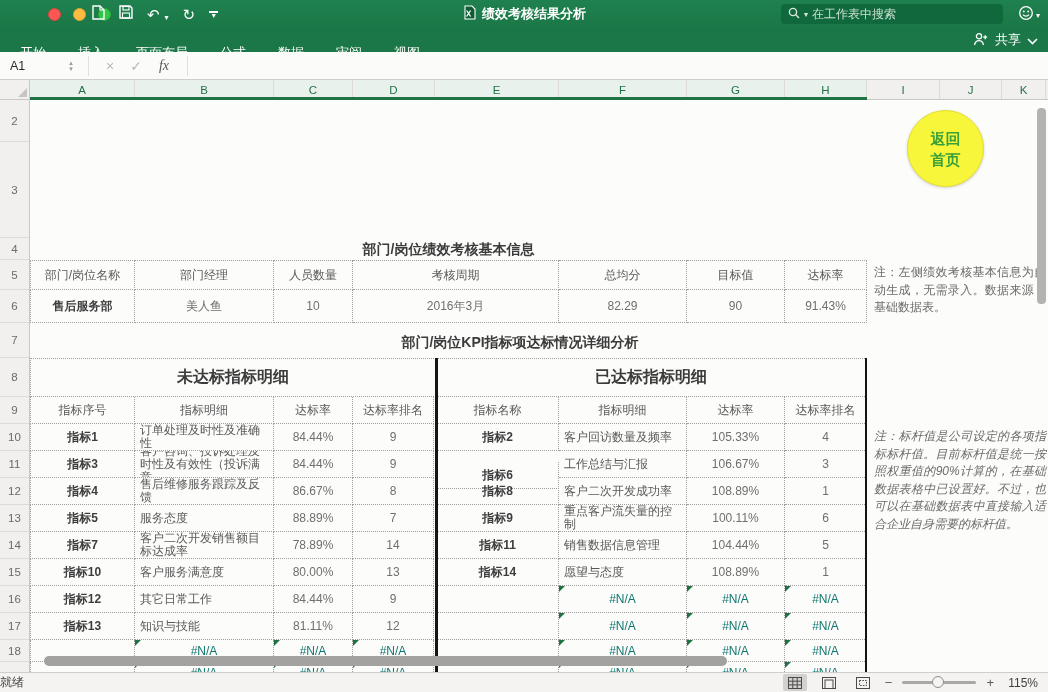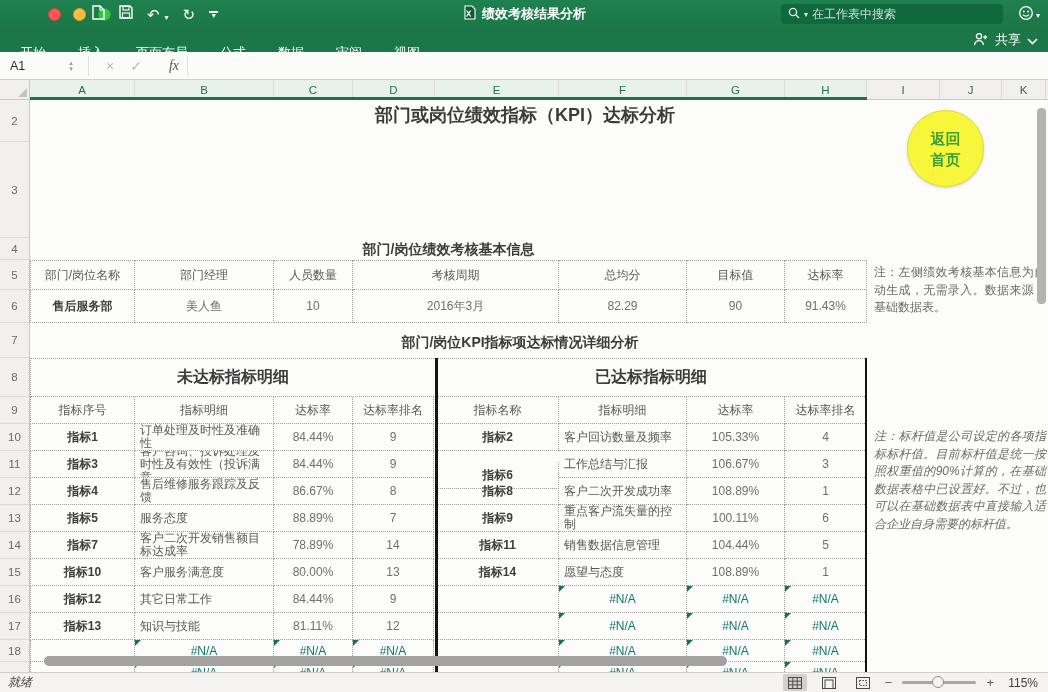--- a/index.html
+++ b/index.html
@@ -34,21 +34,21 @@
   .tab{color:#fff;font-size:13px;white-space:nowrap;cursor:default;}
   .share{position:absolute;right:10px;top:0;height:24px;display:flex;align-items:center;gap:6px;color:#fff;font-size:13px;}
 
   
   .fbar{position:absolute;left:0;top:52px;width:1048px;height:28px;background:#fbfbfa;border-bottom:1px solid #cfcecc;
         display:flex;align-items:center;}
   .namebox{width:62px;padding-left:10px;font-size:12.5px;color:#2b2b2b;}
   .stepper{width:18px;display:flex;flex-direction:column;align-items:center;color:#9a9998;font-size:7px;line-height:6px;}
   .fsep{width:1px;height:20px;background:#e0dfdd;margin:0 8px;}
   .fbtn{color:#b9b8b6;font-size:14px;width:26px;text-align:center;}
-  .fx{font-family:"Liberation Serif","DejaVu Serif",serif;font-style:italic;font-size:14px;color:#565656;width:30px;text-align:right;}
+  .fx{font-family:"Liberation Serif","DejaVu Serif",serif;font-style:italic;font-size:14px;color:#565656;width:30px;text-align:center;}
 
   
   .corner{position:absolute;left:0;top:80px;width:30px;height:20px;background:#f1f0ee;border-right:1px solid #c9c8c6;border-bottom:1px solid #c9c8c6;}
   .corner:after{content:"";position:absolute;right:2px;bottom:2px;border-left:9px solid transparent;border-bottom:9px solid #c6c5c3;}
   .colhdrs{position:absolute;left:30px;top:80px;width:1018px;height:20px;background:#f1f0ee;border-bottom:1px solid #c9c8c6;}
   .colh{position:absolute;top:0;height:19px;display:flex;align-items:center;justify-content:center;
         font-size:11.5px;color:#217346;border-right:1px solid #dcdbd9;}
   .colh.sel{background:#e9f1ec;}
   .greenline{position:absolute;left:30px;top:97px;width:837px;height:3px;background:#217346;z-index:5;}
   .rowhdrs{position:absolute;left:0;top:100px;width:30px;height:572px;background:#f1f0ee;border-right:1px solid #c9c8c6;}
@@ -80,21 +80,21 @@
           font-size:16px;font-weight:bold;color:#3b3b3b;}
   .blackline{position:absolute;background:#141414;z-index:4;}
 
   
   .hthumb{position:absolute;left:44px;top:656px;width:683px;height:10px;background:#a3a2a0;border-radius:5px;z-index:6;}
   .vthumb{position:absolute;left:1037px;top:108px;width:9px;height:196px;background:#b4b3b1;border-radius:4px;z-index:6;}
 
   
   .statusbar{position:absolute;left:0;top:672px;width:1048px;height:20px;background:#f4f3f1;border-top:1px solid #cfcecc;
              display:flex;align-items:center;font-size:12px;color:#3f3f3f;z-index:7;}
-  .status-left{padding-left:8px;font-style:italic;}
+  .status-left{padding-left:0;}
   .status-right{position:absolute;right:10px;display:flex;align-items:center;gap:10px;}
   .vicon{width:24px;height:17px;display:flex;align-items:center;justify-content:center;border-radius:2px;}
   .vicon.active{background:#d2d1cf;}
   .zoomtrack{width:74px;height:3px;background:#a9a8a6;border-radius:2px;position:relative;}
   .zoomknob{position:absolute;left:30px;top:-5px;width:12px;height:12px;border-radius:50%;background:#f6f5f3;border:1px solid #8e8d8b;}
   .zsign{font-size:13px;color:#5a5a58;}
   .zoomval{width:34px;text-align:right;}
 </style>
 </head>
 <body>
@@ -231,21 +231,20 @@
       <div class="rowh" style="top: 378px; height: 27px;">12</div>
       <div class="rowh" style="top: 405px; height: 27px;">13</div>
       <div class="rowh" style="top: 432px; height: 27px;">14</div>
       <div class="rowh" style="top: 459px; height: 27px;">15</div>
       <div class="rowh" style="top: 486px; height: 27px;">16</div>
       <div class="rowh" style="top: 513px; height: 27px;">17</div>
       <div class="rowh" style="top: 540px; height: 22px;">18</div>
     </div>
 
   <div class="content" id="content">
-    <div class="bigtitle">部门或岗位绩效指标（KPI）达标分析</div>
     <div class="backbtn">
       <span>返回</span>
       <span>首页</span>
     </div>
 
     <div class="sectitle" style="left:0;top:141px;width:837px;">部门/岗位绩效考核基本信息</div>
     <div id="basicTable">
         <div class="cell" style="left: 0px; top: 160px; width: 105px; height: 30px; border-top: 1px dotted rgb(158, 158, 158); border-left: 1px dotted rgb(158, 158, 158);">部门/岗位名称</div>
         <div class="cell" style="left: 105px; top: 160px; width: 139px; height: 30px; border-top: 1px dotted rgb(158, 158, 158);">部门经理</div>
         <div class="cell" style="left: 244px; top: 160px; width: 79px; height: 30px; border-top: 1px dotted rgb(158, 158, 158);">人员数量</div>

